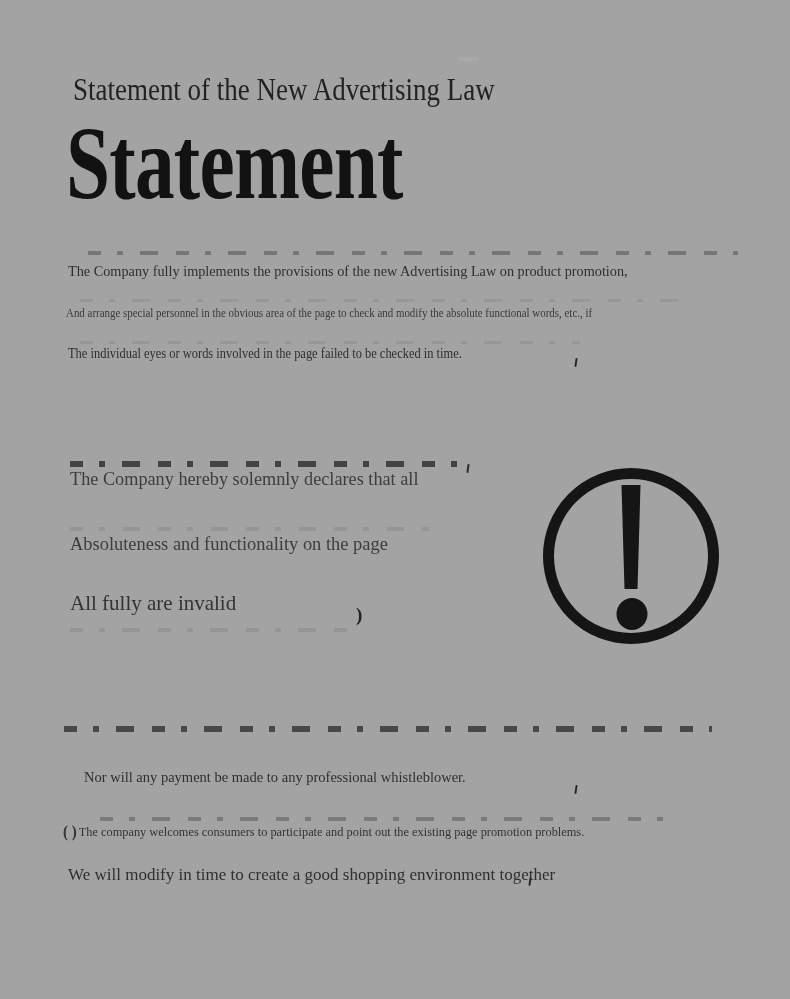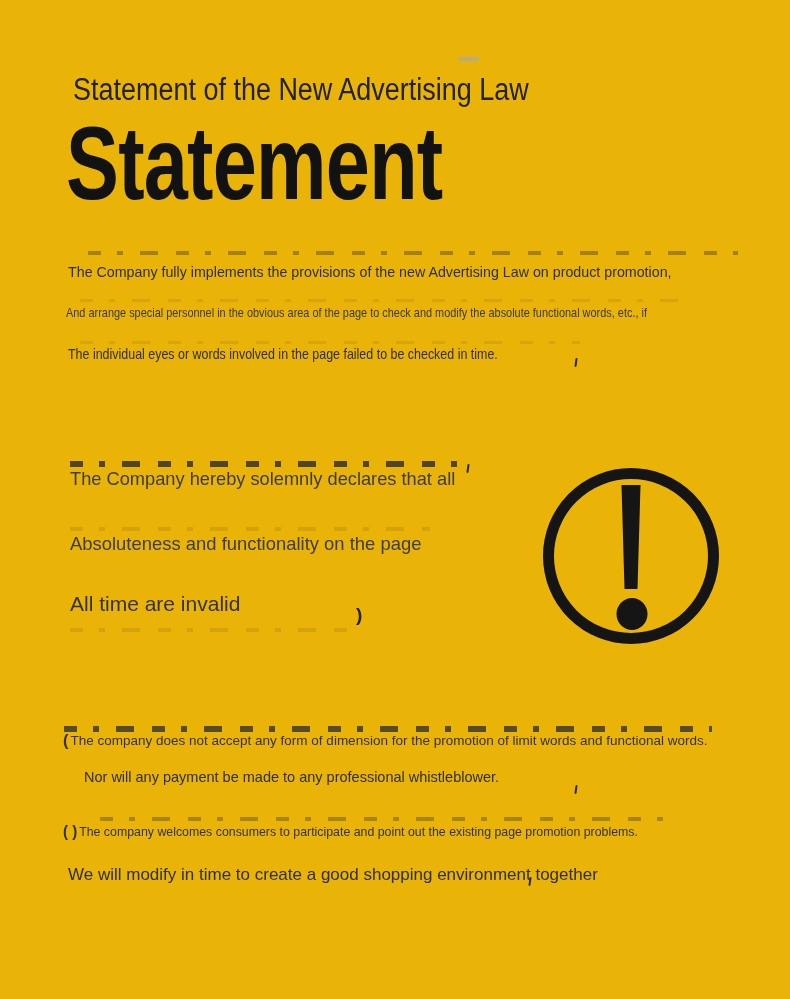--- a/index.html
+++ b/index.html
@@ -1,21 +1,21 @@
 <!DOCTYPE html>
 <html><head>
 <meta charset="utf-8">
 <style>
   html,body{margin:0;padding:0;background:#ffffff;}
   body{
     width:790px;height:999px;overflow:hidden;position:relative;
     font-family:"Liberation Sans","DejaVu Sans",sans-serif;
     color:#333333;
   }
-  .page{position:absolute;inset:0;background:#eab308;}
+  .page{position:absolute;inset:0;background:#a3a3a3;font-family:Liberation Serif, serif;}
   .abs{position:absolute;line-height:1;white-space:nowrap;}
 
   
   .subtitle{
     left:73px;top:74px;font-size:31px;color:#222222;font-weight:400;
     transform:scaleX(0.87);transform-origin:0 0;
   }
   .title-big{
     left:66px;top:112px;font-size:103px;font-weight:700;color:#121212;
     letter-spacing:-1px;transform:scaleX(0.77);transform-origin:0 0;
@@ -88,30 +88,29 @@
 
   <div class="abs subtitle">Statement of the New Advertising Law</div>
   <div class="abs title-big">Statement</div>
 
   <div class="abs p1">The Company fully implements the provisions of the new Advertising Law on product promotion,</div>
   <div class="abs p2">And arrange special personnel in the obvious area of the page to check and modify the absolute functional words, etc., if</div>
   <div class="abs p3">The individual eyes or words involved in the page failed to be checked in time.</div>
 
   <div class="abs d1">The Company hereby solemnly declares that all</div>
   <div class="abs d2">Absoluteness and functionality on the page</div>
-  <div class="abs d3">All time are invalid</div>
+  <div class="abs d3">All fully are invalid</div>
   <div class="abs d-bracket">)</div>
 
   <svg class="abs notice-icon" viewBox="0 0 178 178" xmlns="http://www.w3.org/2000/svg" aria-hidden="true">
     <circle cx="89" cy="89" r="82.5" fill="none" stroke="#151515" stroke-width="11"></circle>
     <path d="M 79.5 18 L 98.5 18 L 95.5 122 L 82.5 122 Z" fill="#151515"></path>
     <ellipse cx="90" cy="147" rx="15.5" ry="16" fill="#151515"></ellipse>
   </svg>
 
-  <div class="abs b1"><span class="bpfx">(</span><span>The company does not accept any form of dimension for the promotion of limit words and functional words.</span></div>
 
   <div class="abs b2"><span>Nor will any payment be made to any professional whistleblower.</span></div>
 
   <div class="abs b3"><span class="bpfx">( )</span><span>The company welcomes consumers to participate and point out the existing page promotion problems.</span></div>
 
   <div class="abs b4"><span>We will modify in time to create a good shopping environment together</span></div>
 
 </div>
 
 </body></html>

